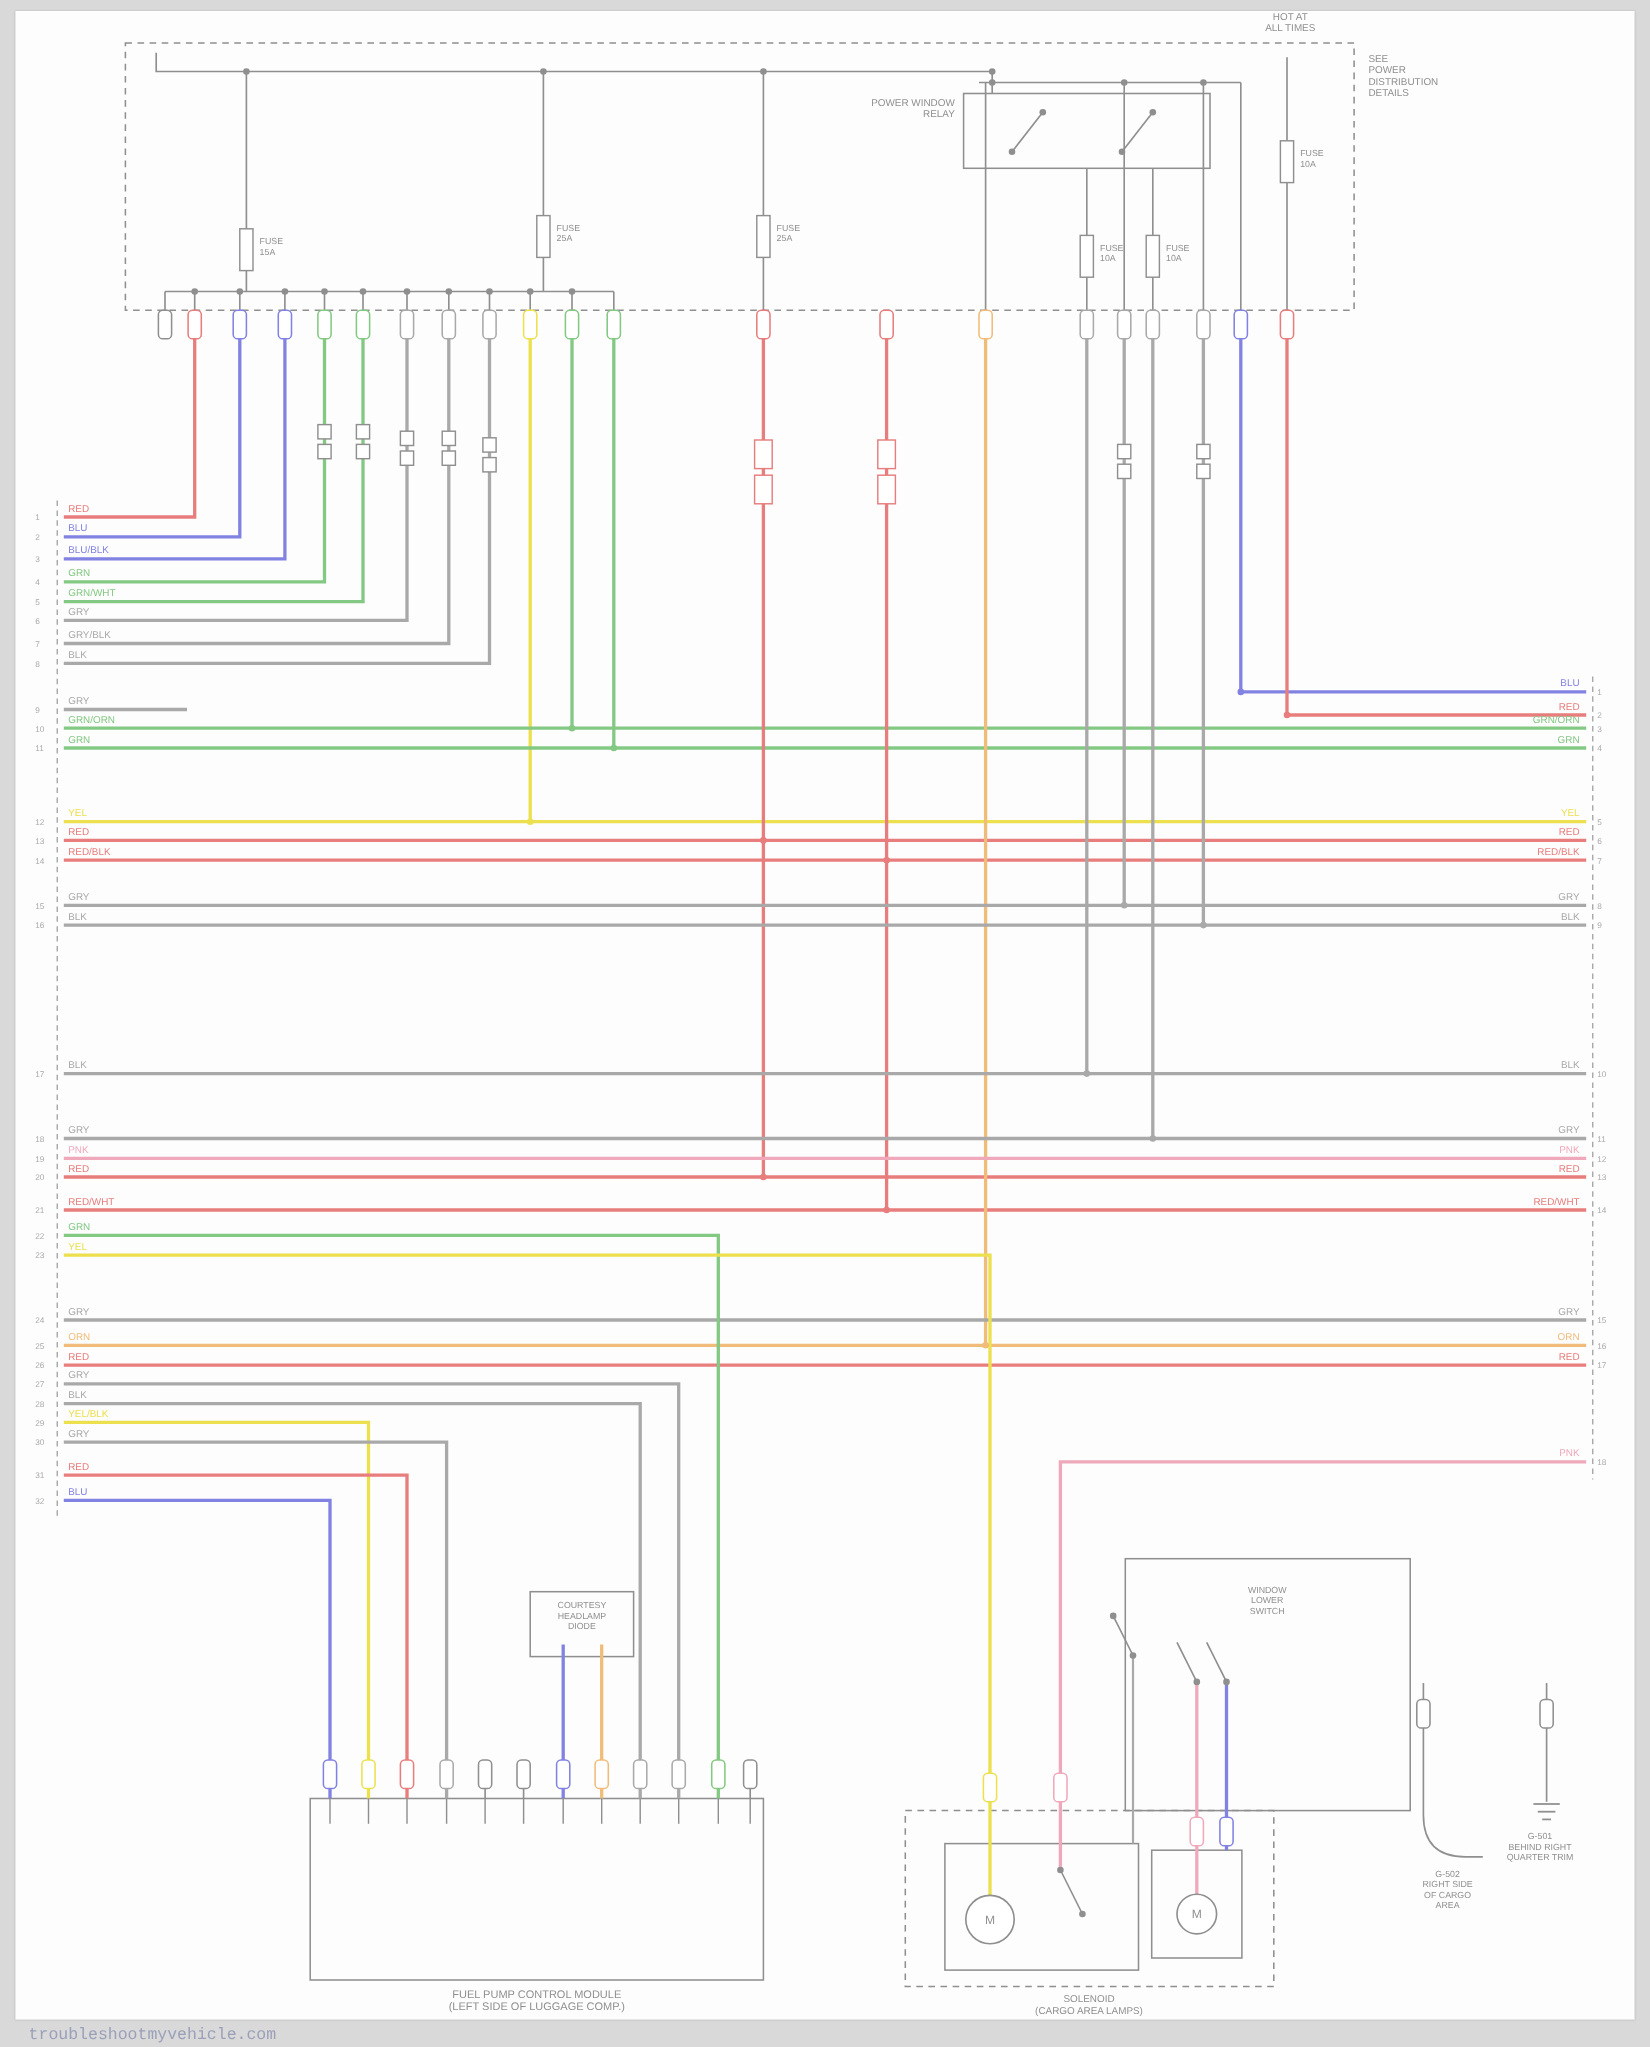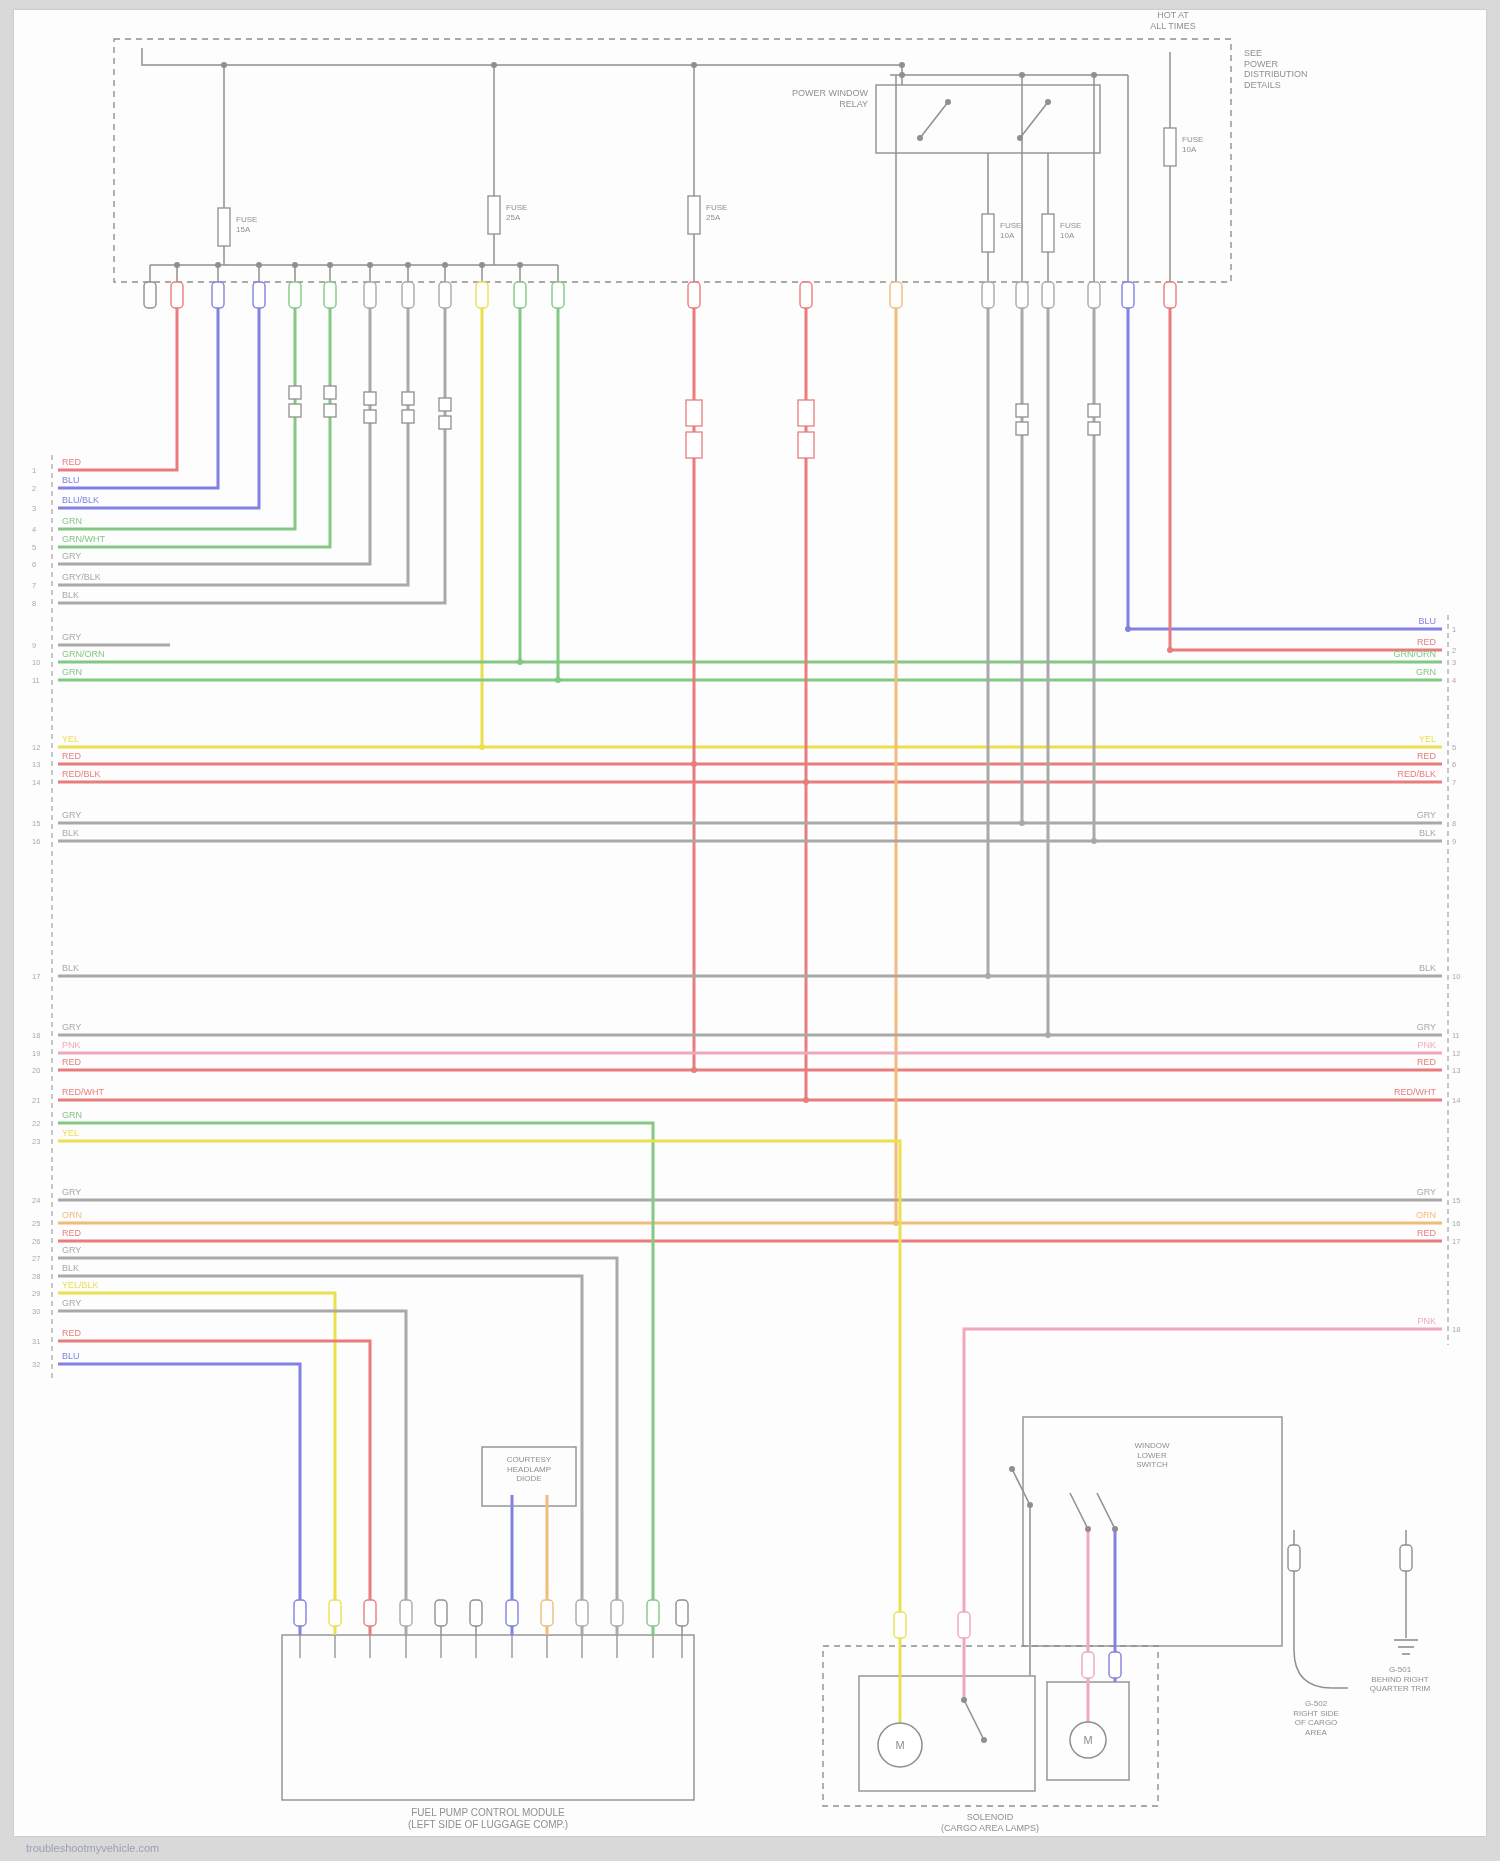--- a/index.html
+++ b/index.html
@@ -2,21 +2,21 @@
 <html><head>
 <meta charset="utf-8">
 <style>
   html,body{margin:0;padding:0;background:#cfcfcf;}
   .frame{position:relative;width:1500px;height:1861px;background:#d9d9d9;overflow:hidden;
          font-family:"Liberation Sans",sans-serif;}
   .page{position:absolute;left:14px;top:10px;width:1472px;height:1826px;background:#fdfdfd;
         box-shadow:0 0 2px rgba(0,0,0,.15);}
   svg{position:absolute;left:0;top:0;}
   svg text{font-family:"Liberation Sans",sans-serif;}
-  .watermark{position:absolute;left:26px;top:1842px;font-size:11px;color:#9aa0b8;}
+  .watermark{position:absolute;left:26px;top:1842px;font-size:15px;color:#9aa0b8;font-family:Liberation Mono, monospace;}
 </style>
 </head>
 <body>
 
 <div class="frame">
   <div class="page"></div>
   <svg id="svg-root" width="1500" height="1861" viewBox="0 0 1500 1861">
       <rect x="114" y="39" width="1117" height="243" fill="none" stroke="#8f8f8f" stroke-width="1.4" stroke-dasharray="6 5"></rect>
       <rect x="876" y="85" width="224" height="68" fill="none" stroke="#8f8f8f" stroke-width="1.4"></rect>
       <rect x="282" y="1635" width="412" height="165" fill="none" stroke="#8f8f8f" stroke-width="1.4"></rect>

